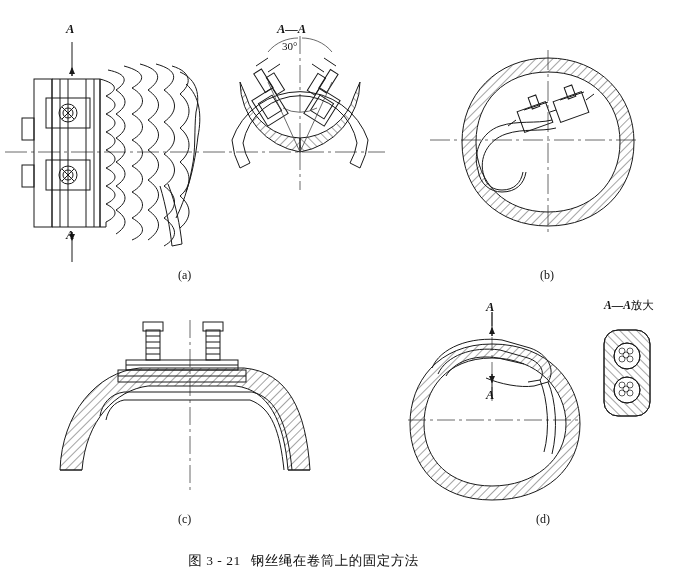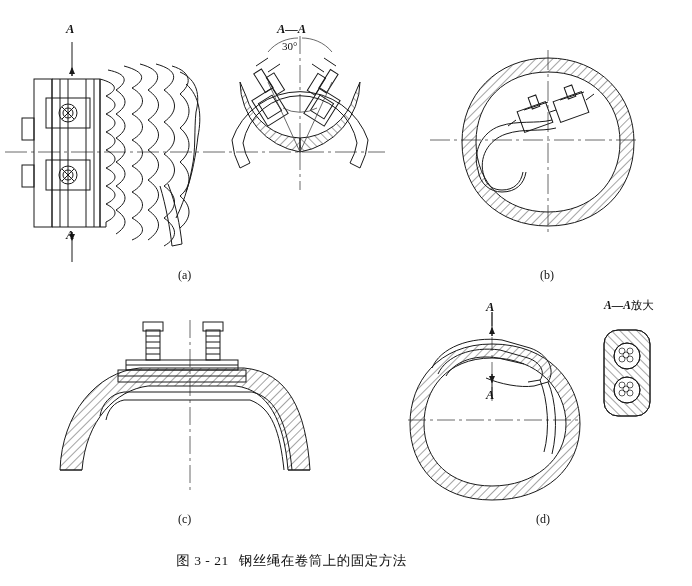--- a/index.html
+++ b/index.html
@@ -46,21 +46,21 @@
   }
   .zoom-label {
     font-size: 11.5px;
   }
   .zoom-label .ital {
     font-style: italic;
     font-weight: bold;
   }
   .caption {
     position: absolute;
-    left: 0;
+    left: 12px;
     top: 552px;
     width: 583px;
     text-align: center;
     font-size: 13.5px;
     letter-spacing: 0.5px;
   }
   .caption .cap-num { margin-right: 10px; }
 </style>
 </head>
 <body>

